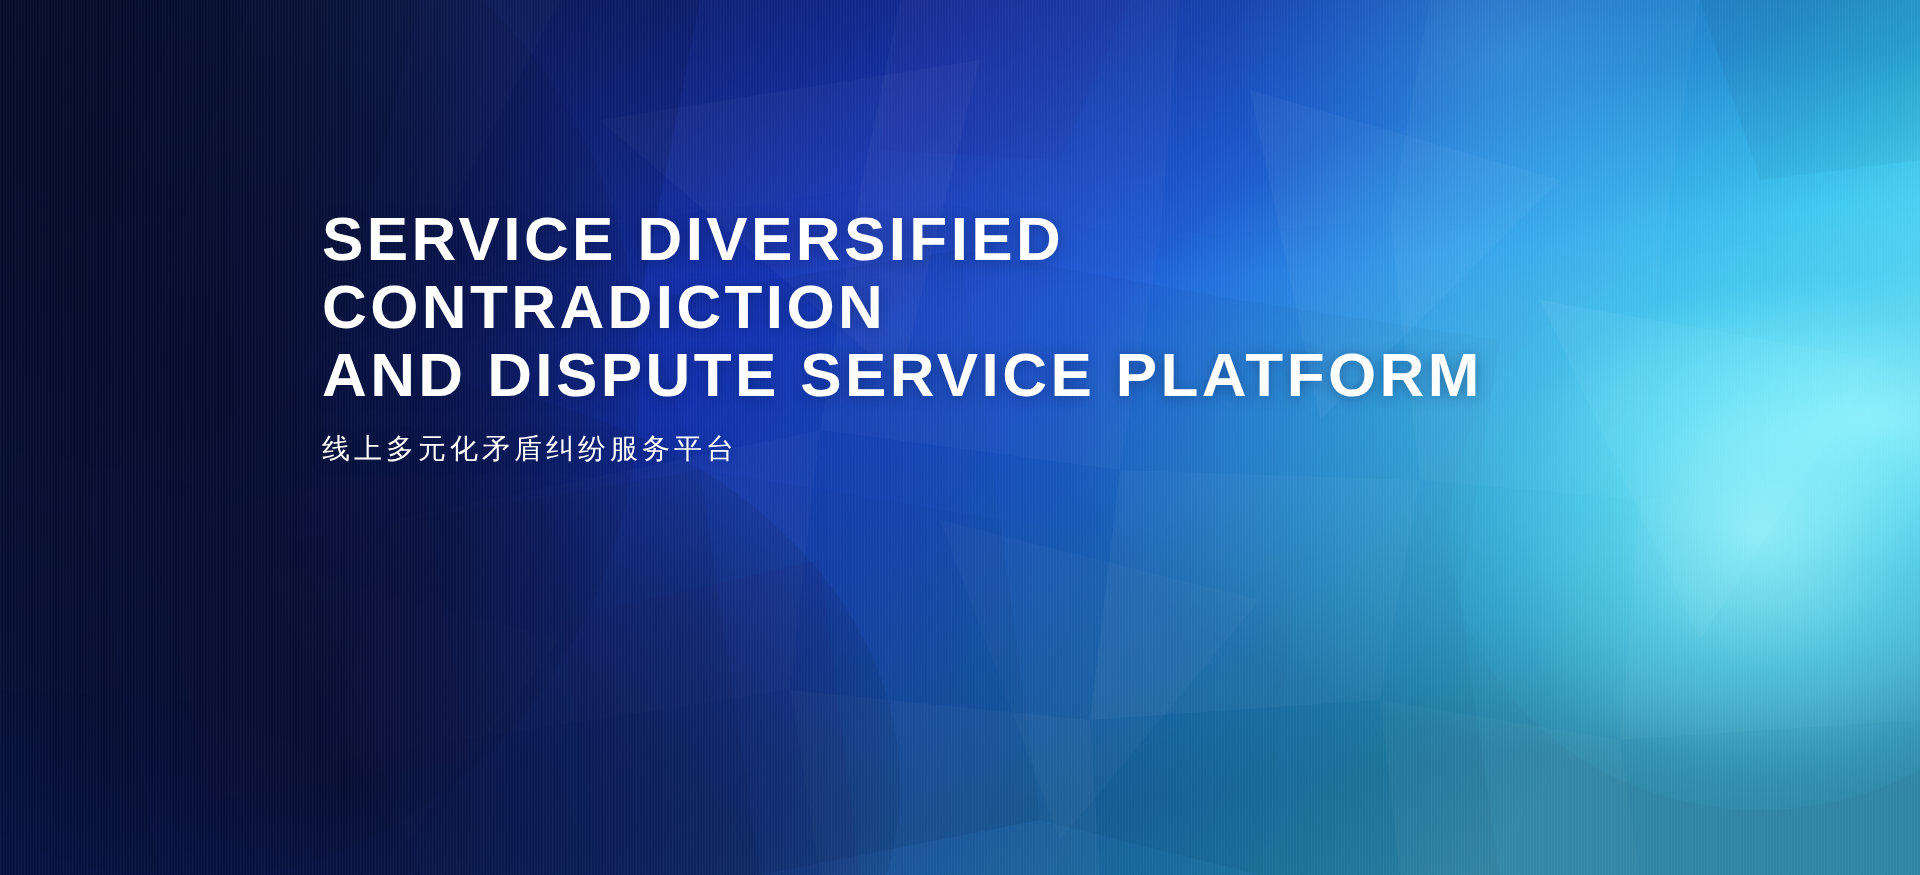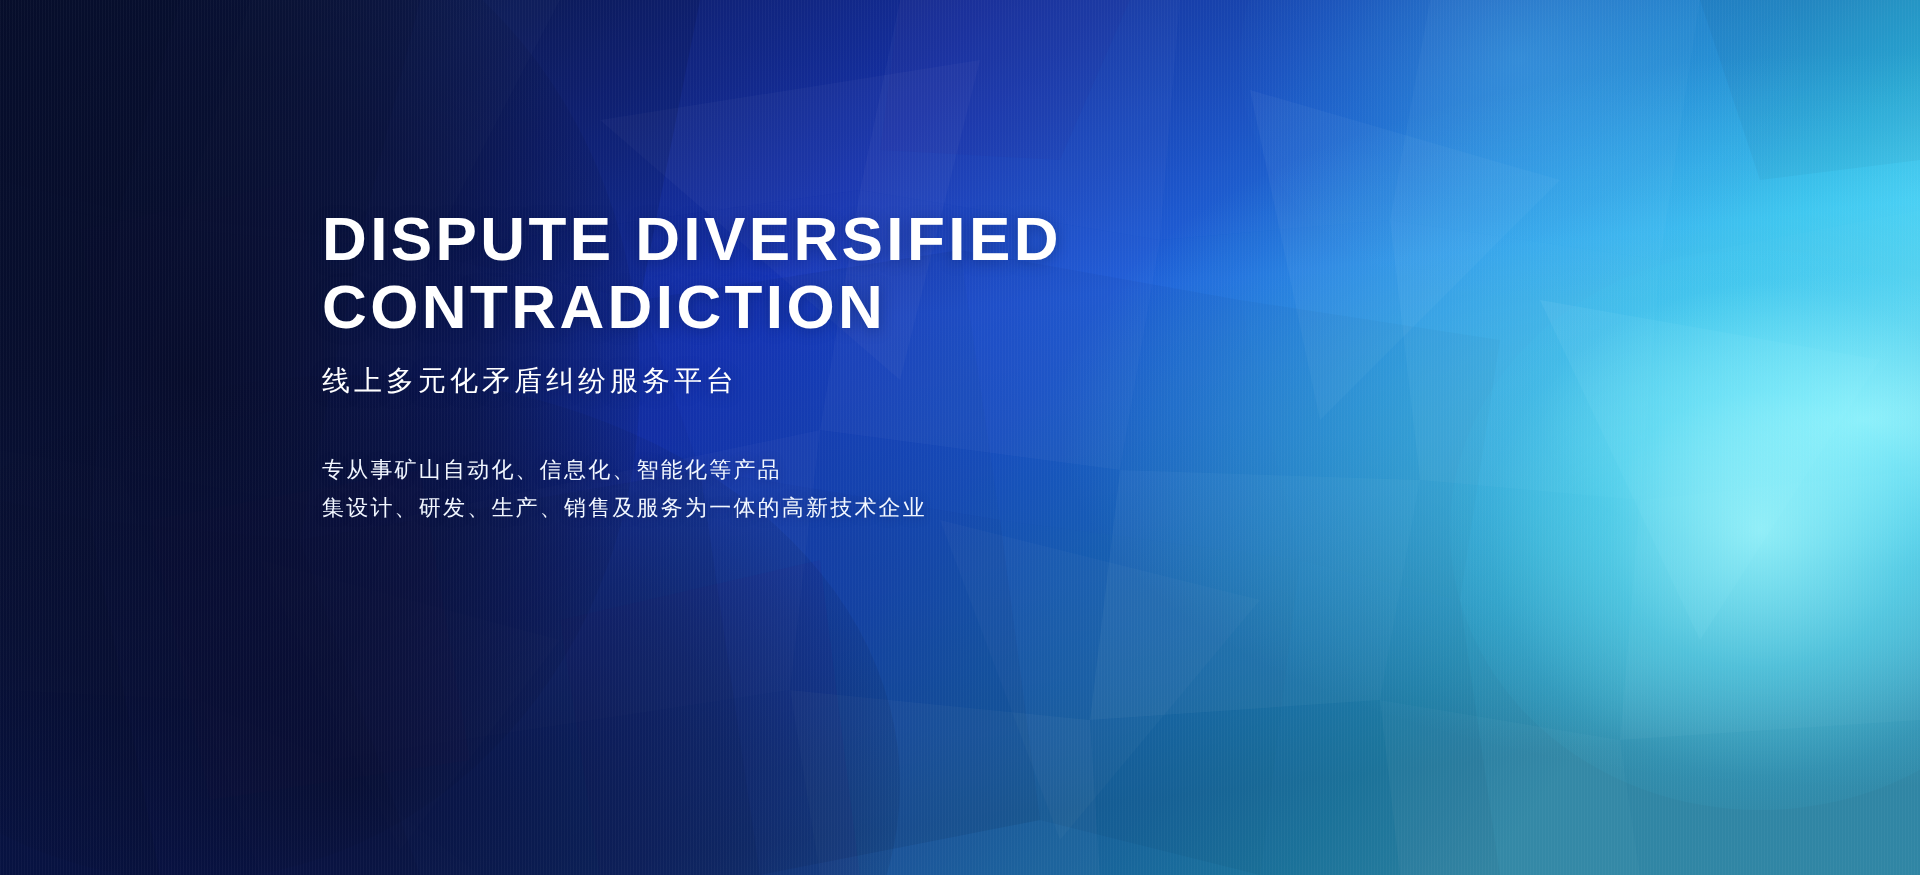--- a/index.html
+++ b/index.html
@@ -222,23 +222,20 @@
   </svg>
 
   <div class="glow" id="glow-leftdark"></div>
   <div class="glow" id="glow-bottomdark"></div>
   <div class="glow" id="glow-topright"></div>
   <div class="glow" id="glow-right"></div>
   <div id="texture"></div>
 
   <div id="content">
 
-    <h1 class="headline">DISPUTE DIVERSIFIED CONTRADICTION</h1>
+    <h1 class="headline">SERVICE DIVERSIFIED CONTRADICTION</h1>
+    <h1 class="headline">AND DISPUTE SERVICE PLATFORM</h1>
 
     <p class="subtitle">线上多元化矛盾纠纷服务平台</p>
 
-    <div class="tagline-block">
-      <p class="tagline">专从事矿山自动化、信息化、智能化等产品</p>
-      <p class="tagline">集设计、研发、生产、销售及服务为一体的高新技术企业</p>
-    </div>
 
   </div>
 </div>
 
 </body></html>

